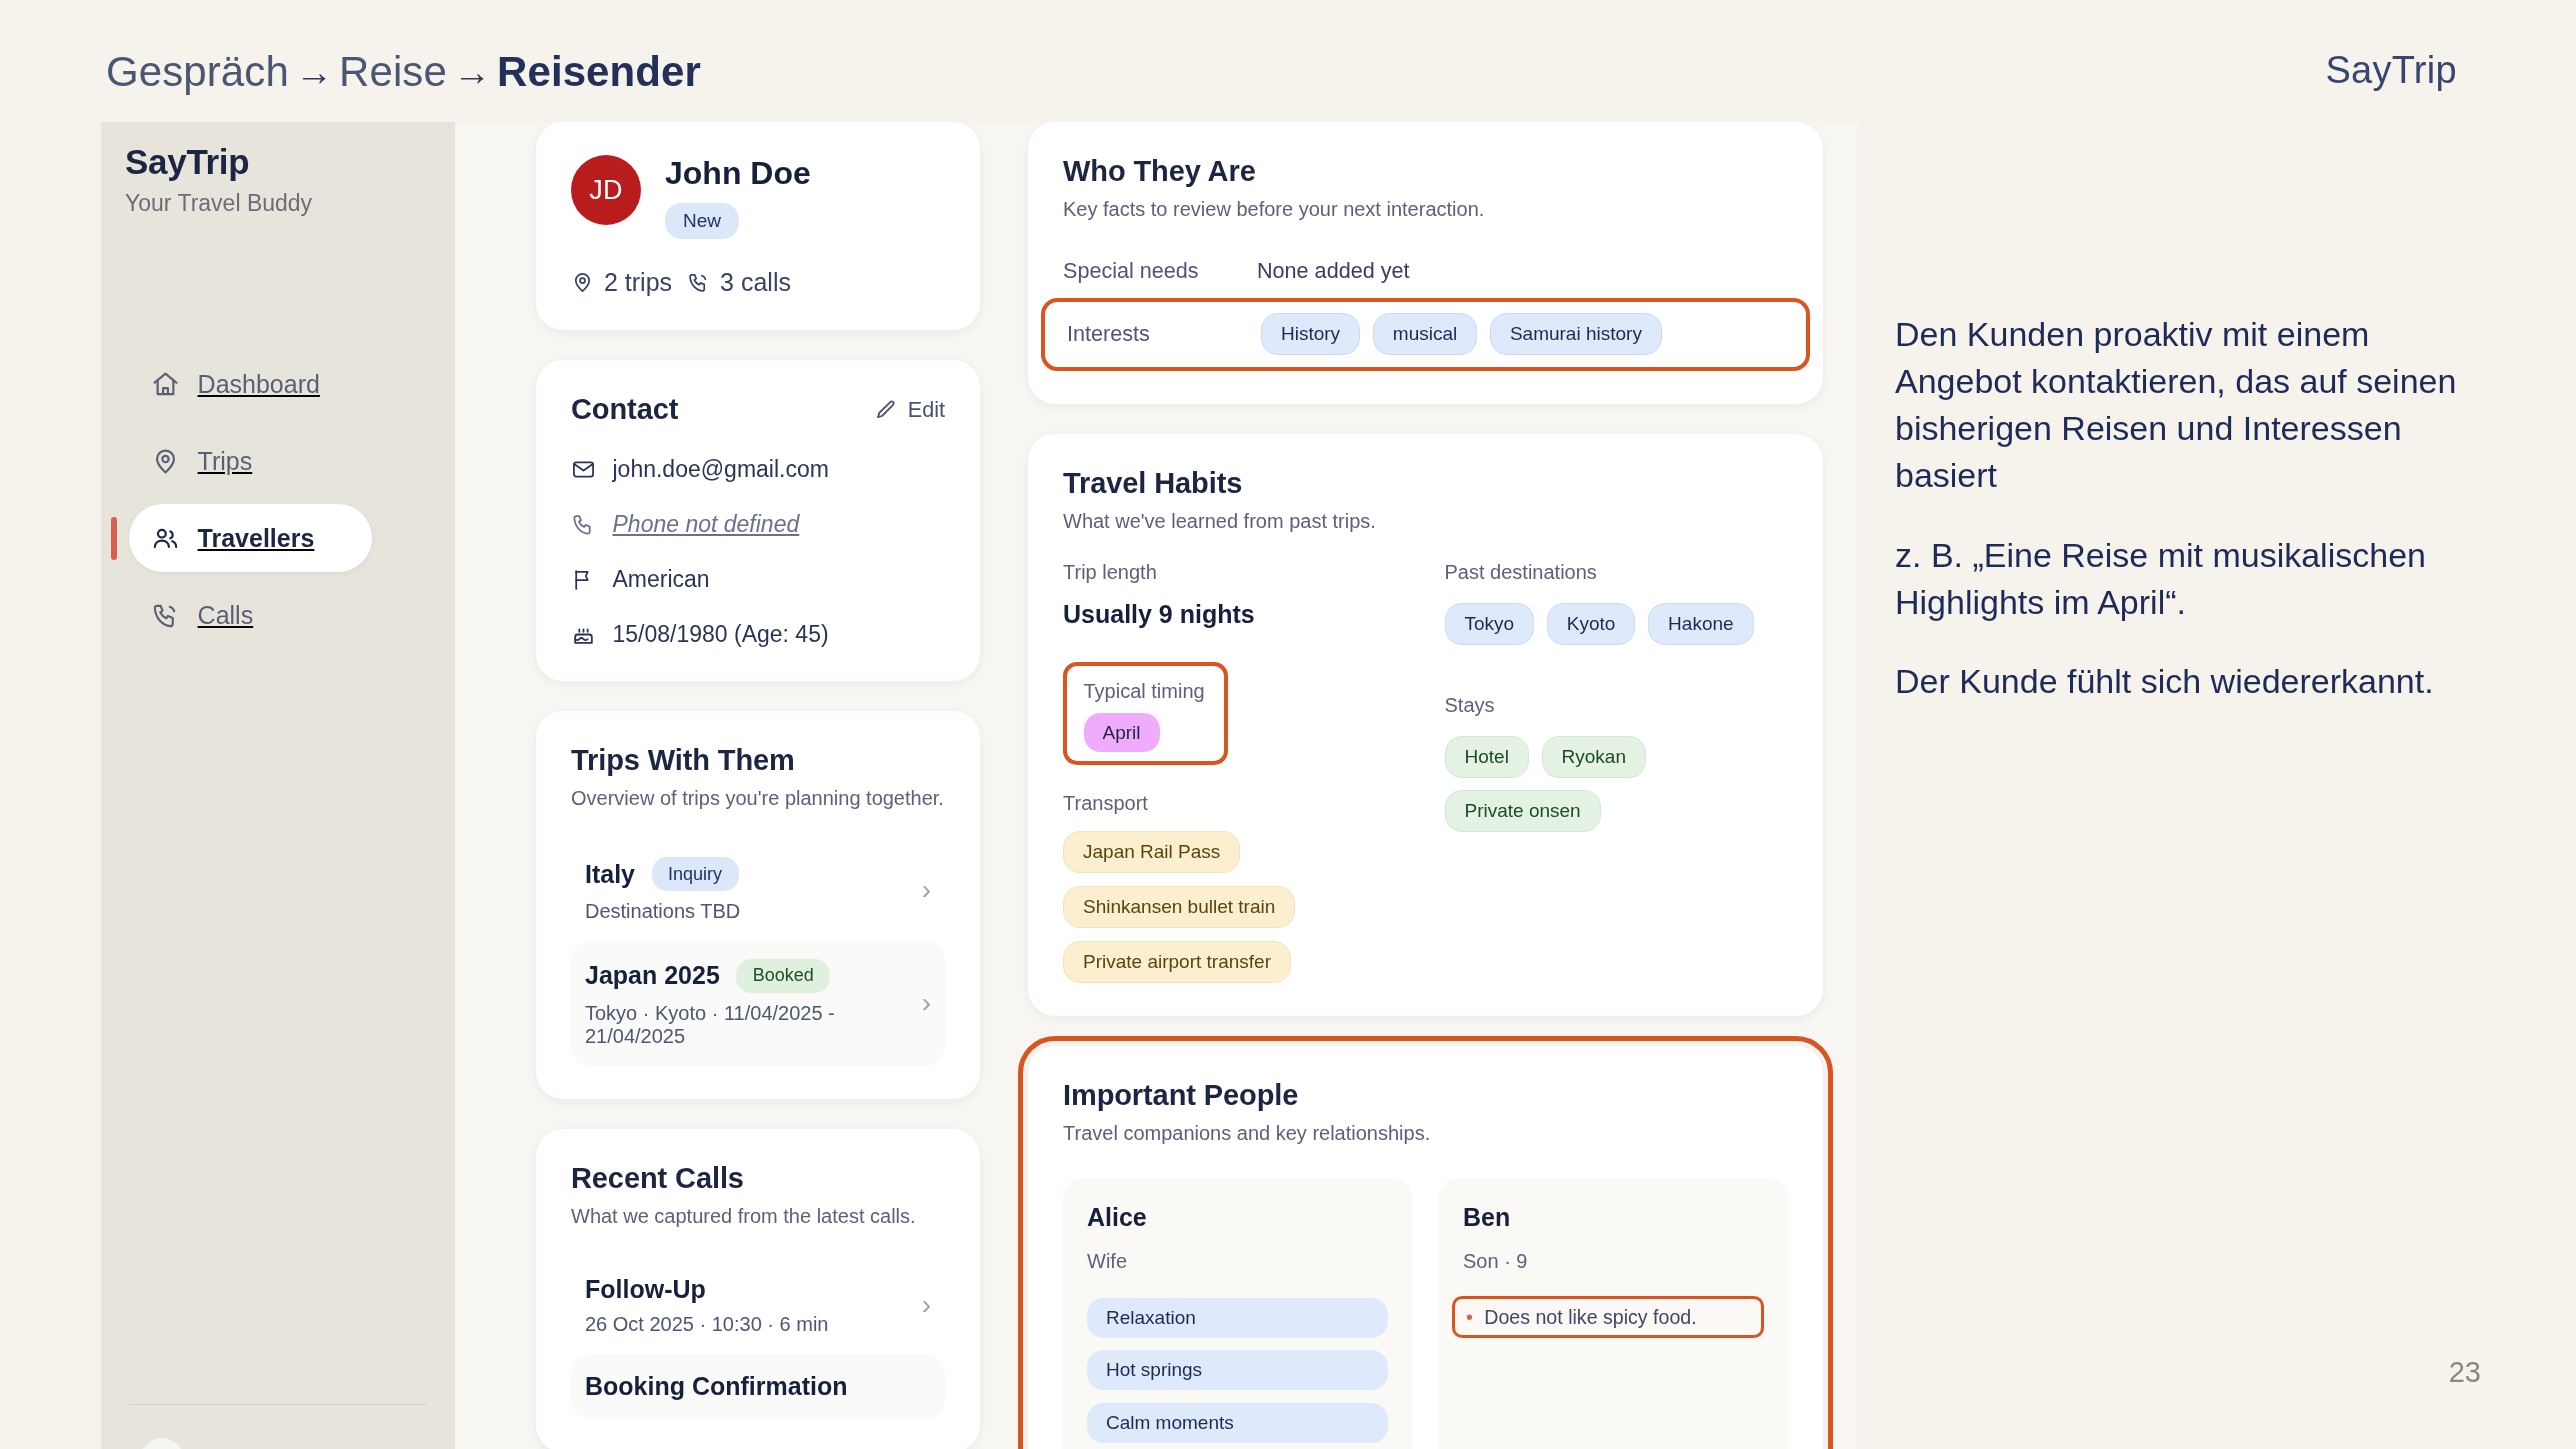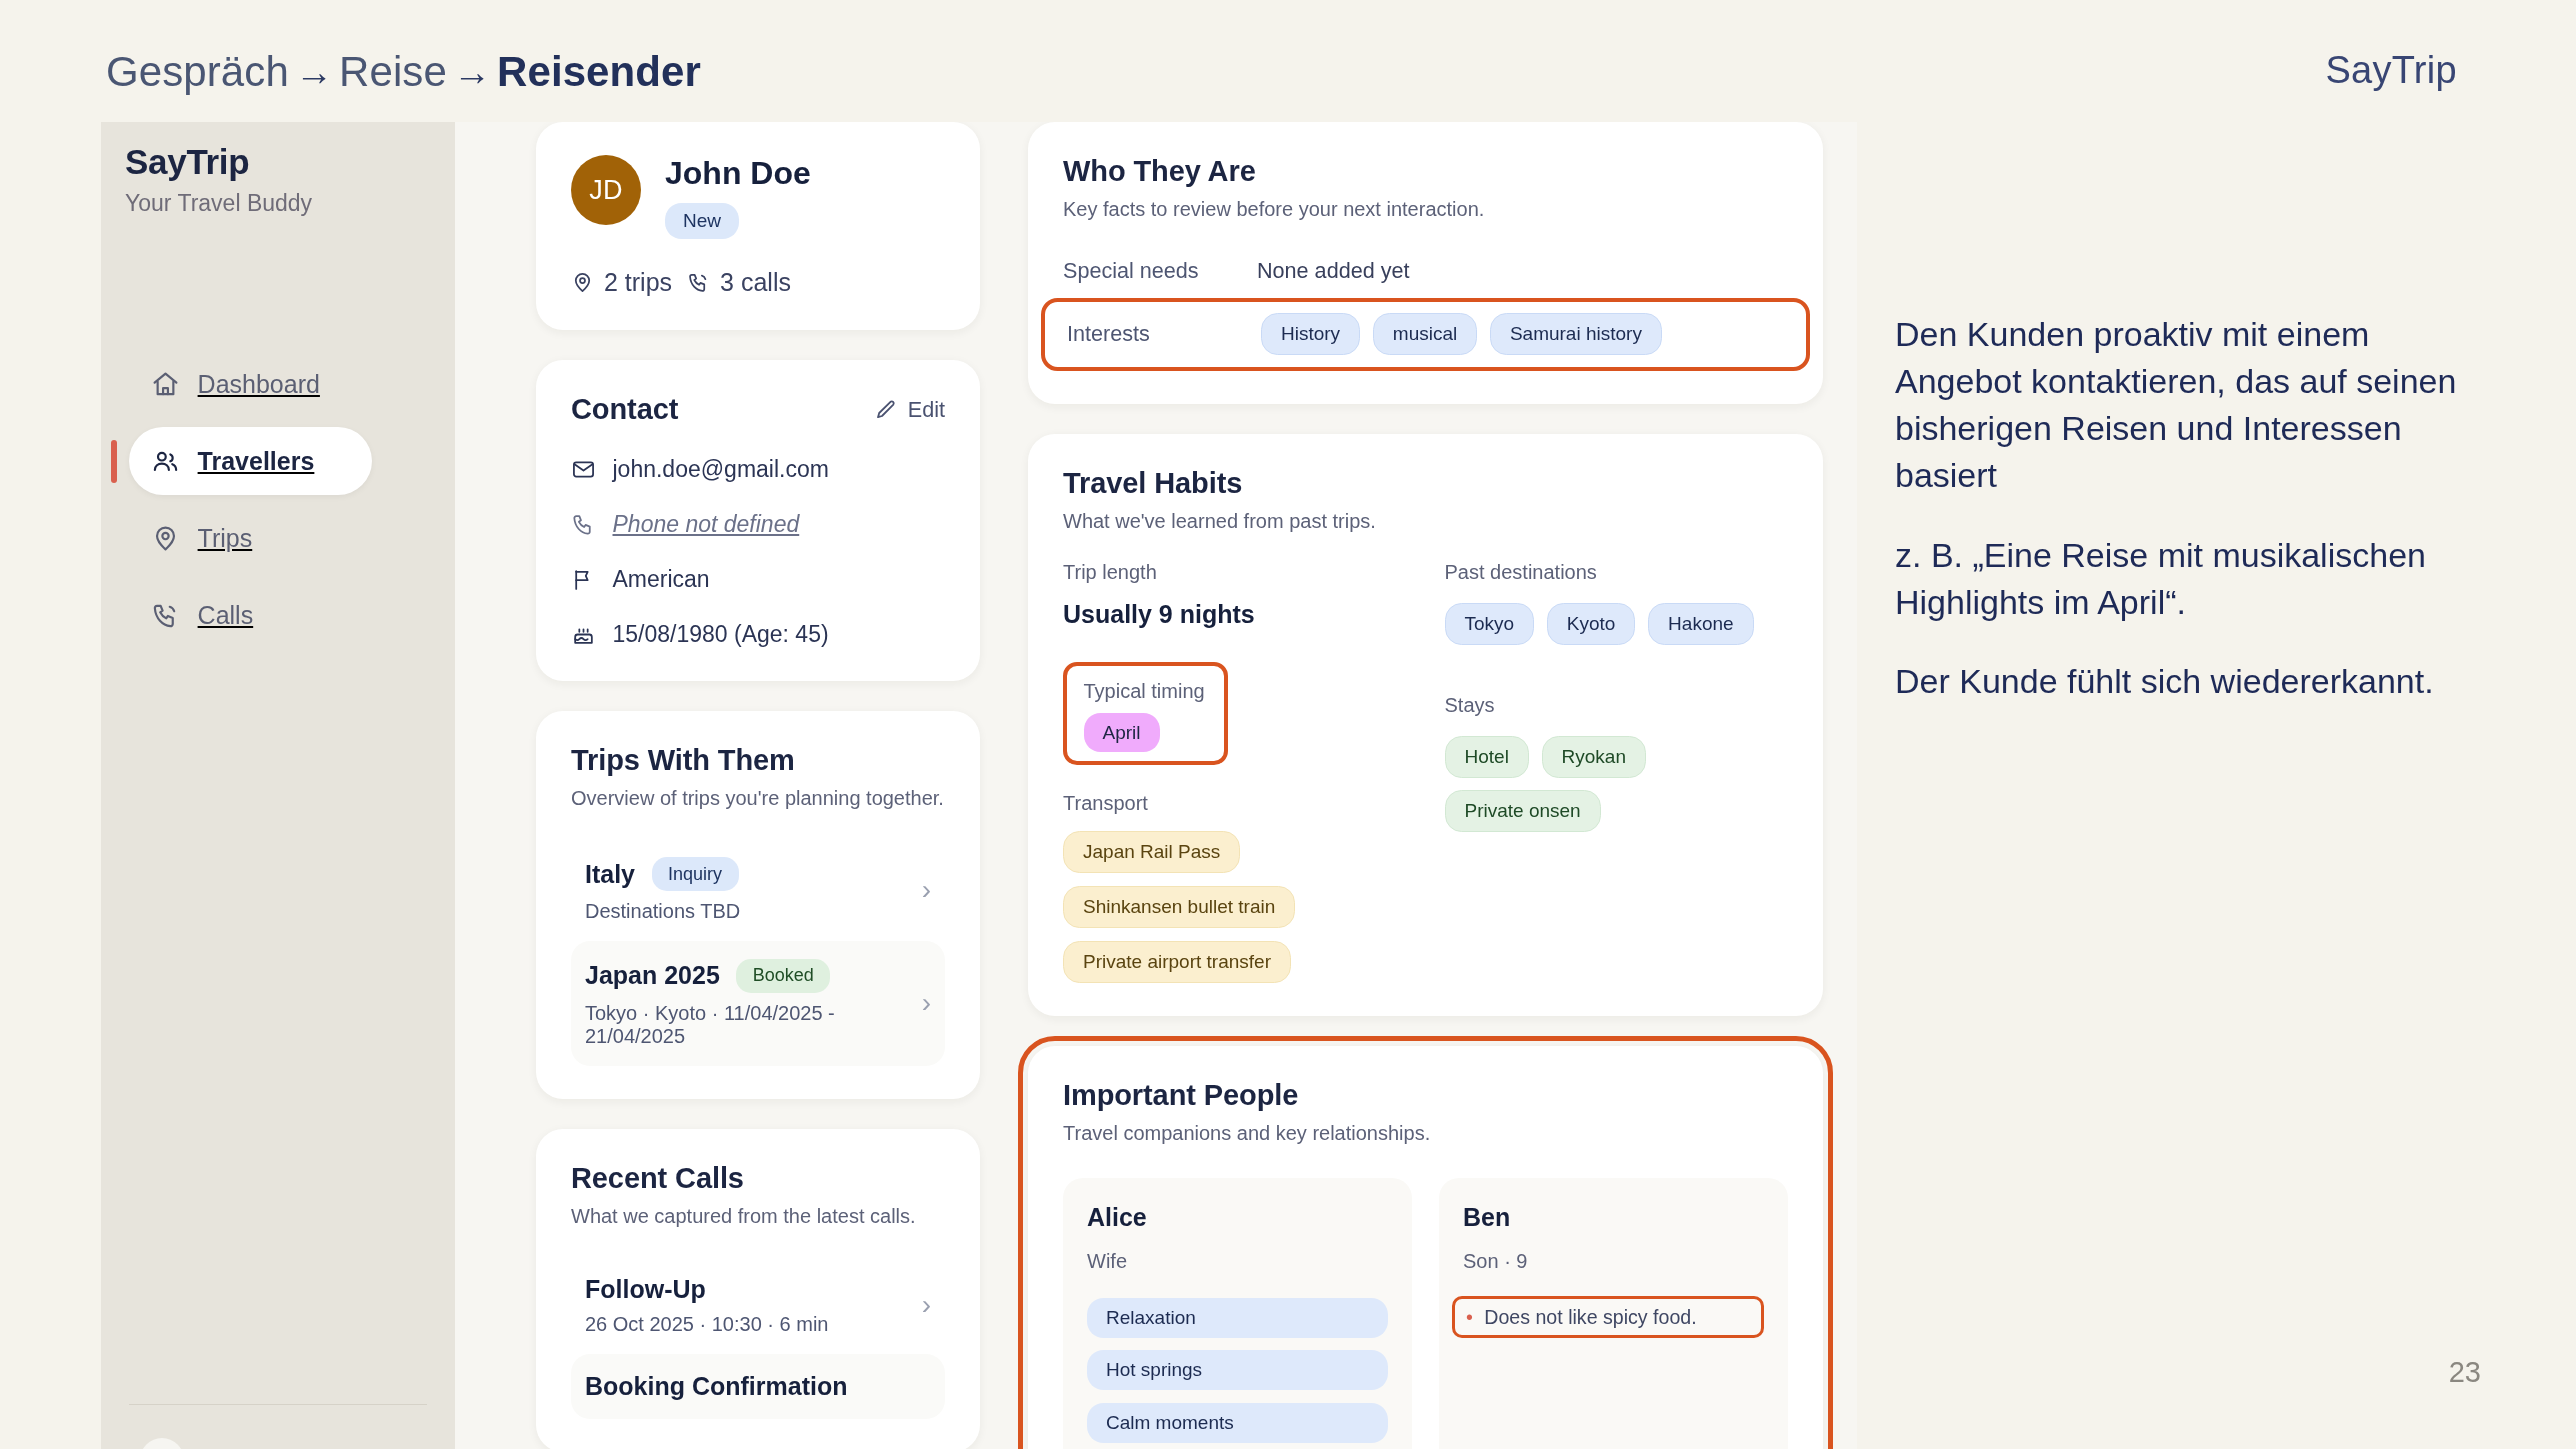--- a/index.html
+++ b/index.html
@@ -97,21 +97,21 @@
     margin-bottom: 30px;
     position: relative;
   }
   .card-title { font-size: 29px; font-weight: 700; color: #1C2542; letter-spacing: -0.1px; }
   .card-sub { font-size: 20px; color: #5C6178; margin-top: 10px; }
 
   
   .profile { display: flex; align-items: flex-start; gap: 24px; }
   .avatar-lg {
     width: 70px; height: 70px; flex: 0 0 70px; border-radius: 50%;
-    background: #a16207; color: #FFFFFF;
+    background: #b91c1c; color: #FFFFFF;
     display: flex; align-items: center; justify-content: center;
     font-size: 27px; font-weight: 500; letter-spacing: 0.3px;
   }
   .profile-name { font-size: 32px; font-weight: 700; color: #16203C; }
   .badge-new {
     display: inline-block; margin-top: 11.4px;
     background: #DCE8FA; color: #1E3461;
     font-size: 19px; padding: 7px 18px; border-radius: 16.5px;
   }
   .profile-stats {
@@ -236,36 +236,36 @@
       <nav class="nav">
         <div class="nav-item">
           <svg class="nav-ico" viewBox="0 0 24 24" fill="none" stroke="currentColor" stroke-width="1.8" stroke-linecap="round" stroke-linejoin="round">
             <path d="M3 10.5 12 3l9 7.5"></path>
               <path d="M5.5 9.5V20h13V9.5"></path>
               <path d="M10 20v-5h4v5"></path>
           </svg>
           <span>Dashboard</span>
         </div>
 
+        <div class="nav-item">
+          <svg class="nav-ico" viewBox="0 0 24 24" fill="none" stroke="currentColor" stroke-width="1.8" stroke-linecap="round" stroke-linejoin="round">
+            <path d="M12 21s7-6.1 7-11a7 7 0 1 0-14 0c0 4.9 7 11 7 11z"></path>
+              <circle cx="12" cy="10" r="2.6"></circle>
+          </svg>
+          <span>Trips</span>
+        </div>
+
         <div class="nav-item active">
           <svg class="nav-ico" viewBox="0 0 24 24" fill="none" stroke="currentColor" stroke-width="1.8" stroke-linecap="round" stroke-linejoin="round">
             <circle cx="9" cy="8" r="3.2"></circle>
               <path d="M3.2 19c0-3.2 2.6-5.3 5.8-5.3s5.8 2.1 5.8 5.3"></path>
             <path d="M16 6.2a3 3 0 0 1 0 5.6"></path>
               <path d="M17.6 14.2c2 .7 3.2 2.3 3.2 4.8"></path>
           </svg>
           <span>Travellers</span>
-        </div>
-
-        <div class="nav-item">
-          <svg class="nav-ico" viewBox="0 0 24 24" fill="none" stroke="currentColor" stroke-width="1.8" stroke-linecap="round" stroke-linejoin="round">
-            <path d="M12 21s7-6.1 7-11a7 7 0 1 0-14 0c0 4.9 7 11 7 11z"></path>
-              <circle cx="12" cy="10" r="2.6"></circle>
-          </svg>
-          <span>Trips</span>
         </div>
 
         <div class="nav-item">
           <svg class="nav-ico" viewBox="0 0 24 24" fill="none" stroke="currentColor" stroke-width="1.8" stroke-linecap="round" stroke-linejoin="round">
             <path d="M5 4h3l1.6 4-2 1.4a11.5 11.5 0 0 0 5 5l1.4-2 4 1.6V19a1.8 1.8 0 0 1-2 1.8C9.6 20.2 3.8 14.4 3.2 6A1.8 1.8 0 0 1 5 4z"></path>
             <path d="M15.5 4.8a5.5 5.5 0 0 1 3.7 3.7"></path>
           </svg>
           <span>Calls</span>
         </div>
       </nav>

